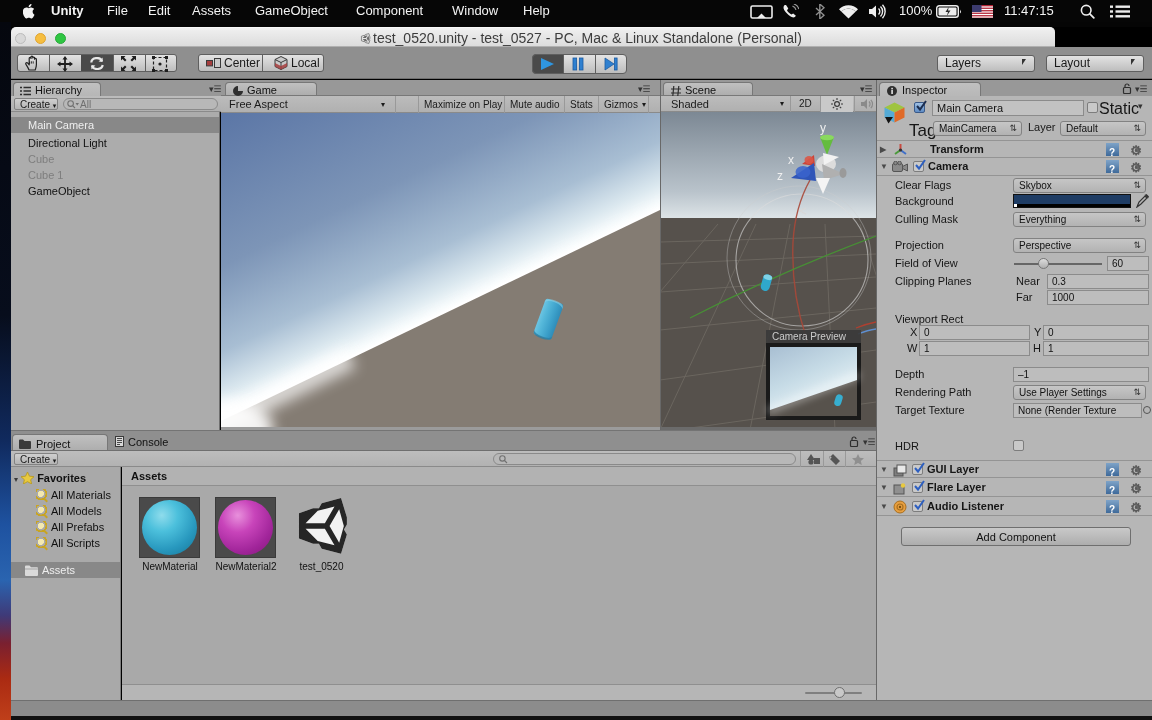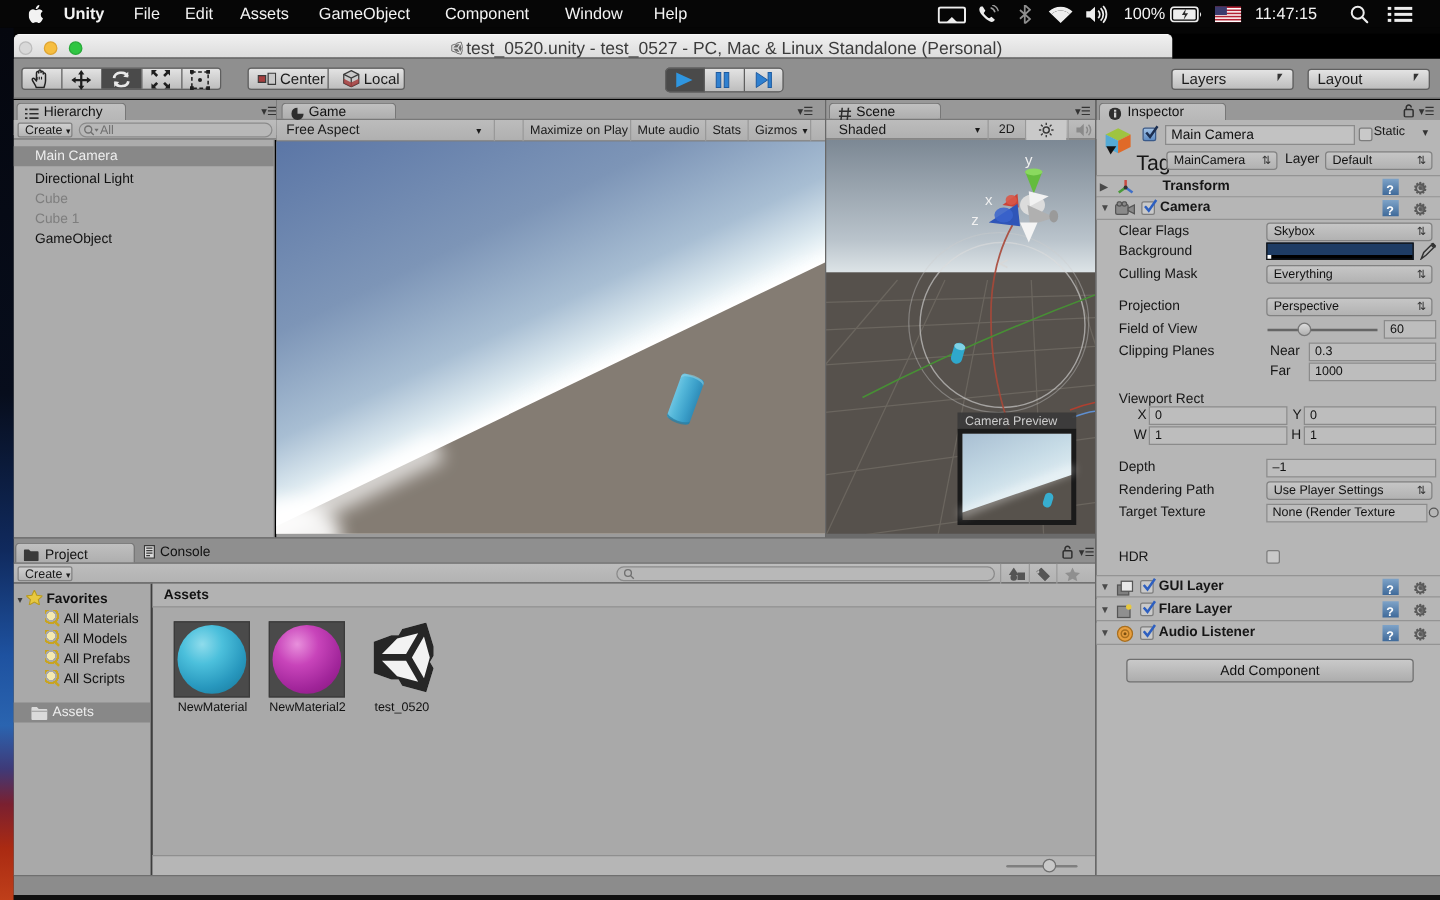--- a/index.html
+++ b/index.html
@@ -14,21 +14,21 @@
 #menubar .mi { position:absolute; top:3px; }
 #menubar .right { position:absolute; top:3px; }
 
 
 #wallL { left:0; top:22px; width:11px; height:698px;
   background:linear-gradient(180deg,#05070e 0%,#070d1c 42%,#102a5e 60%,#1e52a0 72%,#2a64b0 80%,#3f3a78 85%,#7a2030 89%,#aa2a12 94%,#bf3f1a 100%); }
 #wallTop { left:11px; top:22px; width:1141px; height:5px; background:#050505; }
 #wallBot { left:11px; top:716px; width:1141px; height:4px; background:#111; }
 
 
-#titlebar { left:11px; top:27px; width:927px; height:20px;
+#titlebar { left:11px; top:27px; width:1044px; height:20px;
   background:linear-gradient(180deg,#f0f0f0,#dcdcdc);
   border-top:1px solid #f8f8f8; border-bottom:1px solid #b0b0b0;
   border-radius:5px 5px 0 0; }
 .tl { position:absolute; top:5px; width:11px; height:11px; border-radius:50%; }
 #title-text { position:absolute; top:2px; left:362px; font-size:14px; color:#3c3c3c; }
 
 
 #toolbar { left:11px; top:47px; width:1141px; height:32px; background:#8f8f8f;
   border-bottom:1px solid #6f6f6f; }
 .toolbtn { position:absolute; top:8px; height:18px;
@@ -544,21 +544,21 @@
       <polygon points="1.5,5.5 11.5,10.5 11.5,20.5 1.5,15.5" fill="#55aad5"></polygon>
       <polygon points="21.5,5.5 11.5,10.5 11.5,20.5 21.5,15.5" fill="#e06a28"></polygon>
       <polygon points="2,15 10,15 5.5,21.5" fill="#141414"></polygon>
     </svg>
     <div class="chk" style="left:37px; top:6px; background:linear-gradient(180deg,#9fc0e4,#5f8cc4); border-color:#3a5a8a;"></div>
     <svg style="position:absolute; left:38px; top:4px;" width="13" height="13" viewBox="0 0 13 13">
         <path d="M2 6 L5 9.5 L11 1" stroke="#1c2e50" stroke-width="2" fill="none"></path>
       </svg>
     <div class="ifield" style="left:55px; top:4px; width:152px; height:16px; background:#c2c2c2; font-size:11px; line-height:15px;">Main Camera</div>
     <div class="chk" style="left:210px; top:6px;"></div>
-    <span style="position:absolute; left:222px; top:4px; font-size:10px;">Static</span>
+    <span style="position:absolute; left:222px; top:4px; font-size:16px;">Static</span>
     <span style="position:absolute; left:261px; top:5px; font-size:9px; color:#333;">▾</span>
     <span style="position:absolute; left:32px; top:25px; font-size:17px;">Tag</span>
     <div class="idrop" style="left:56px; top:25px; width:89px;">MainCamera<span class="updn">⇅</span></div>
     <span style="position:absolute; left:151px; top:25px; font-size:11px;">Layer</span>
     <div class="idrop" style="left:183px; top:25px; width:86px;">Default<span class="updn">⇅</span></div>
 
     <div class="ihdr" style="top:44px;">
       <span class="disc">▶</span>
       <svg style="position:absolute; left:16px; top:2px;" width="15" height="14" viewBox="0 0 15 14">
         <path d="M7.5 7 L7.5 1" stroke="#c84a40" stroke-width="2"></path>

